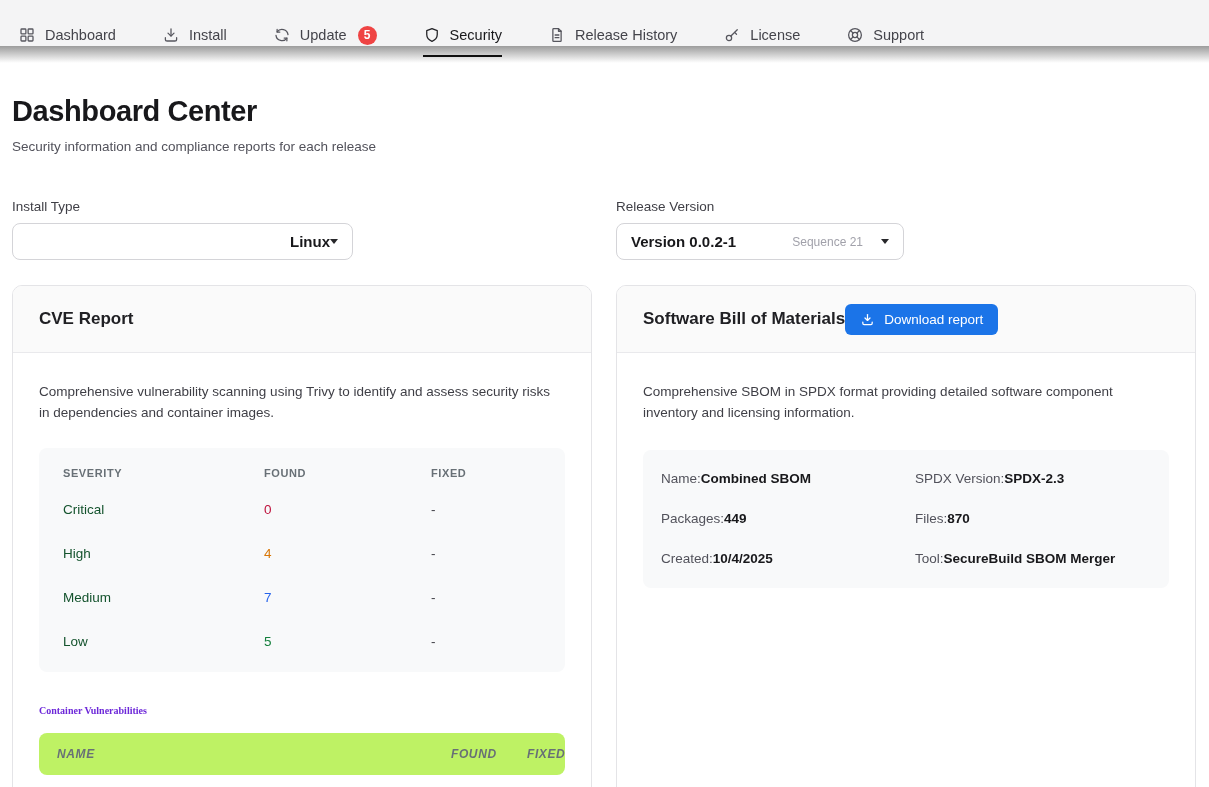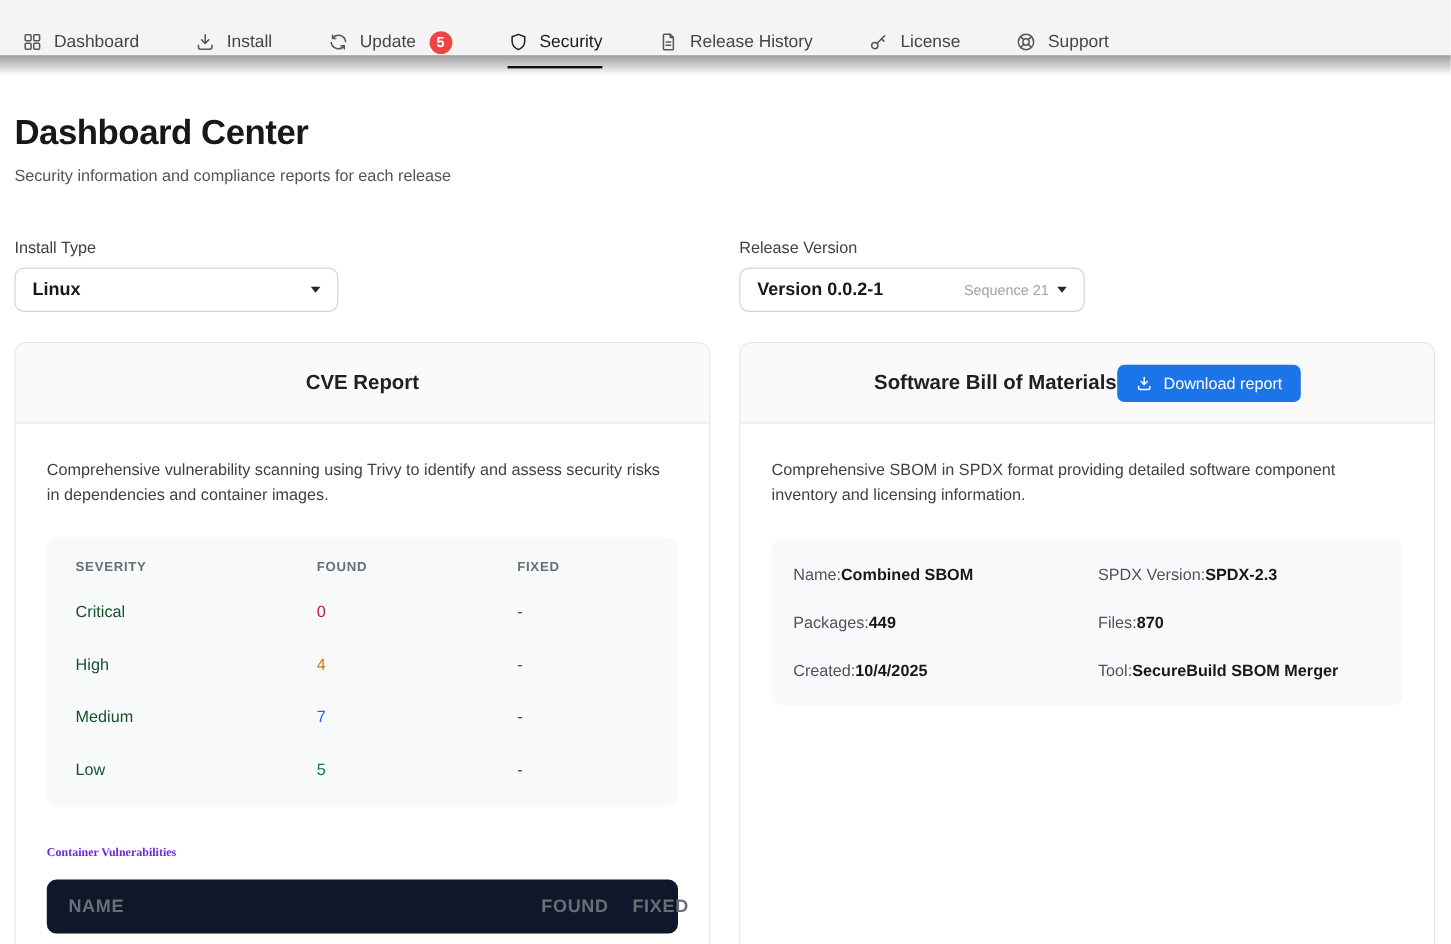--- a/index.html
+++ b/index.html
@@ -79,24 +79,24 @@
     height: 37px;
     background: #fff;
     border: 1px solid #d4d4d8;
     border-radius: 8px;
     display: flex;
     align-items: center;
     justify-content: space-between;
     padding: 0 14px;
     cursor: pointer;
   }
-  .select-box.install { width: 270px; }
+  .select-box.install { width: 341px; justify-content: flex-end; }
   .select-box.release { width: 288px; }
   .select-value { font-size: 15px; font-weight: 700; color: #18181b; }
-  .select-right { display: flex; align-items: center; gap: 7px; text-align: right; }
+  .select-right { display: flex; align-items: center; gap: 18px; text-align: right; }
   .select-seq { font-size: 12px; color: #a1a1aa; }
   .caret-down {
     width: 0; height: 0;
     border-left: 4.5px solid transparent;
     border-right: 4.5px solid transparent;
     border-top: 5.5px solid #27272a;
   }
   
   .cards {
     display: grid;
@@ -111,21 +111,21 @@
     background: #fff;
     overflow: hidden;
     height: 900px; 
   }
   .card-header {
     background: #fafafa;
     border-bottom: 1px solid #e9e9ec;
     height: 67px;
     display: flex;
     align-items: center;
-    justify-content: center;
+    justify-content: flex-start;
     padding: 0 26px;
   }
   .card-title { font-size: 17px; font-weight: 600; color: #202024; }
   .card-body { padding: 28px 26px; }
   .card-desc {
     font-size: 13.5px;
     color: #3f3f46;
     line-height: 1.58;
     max-width: 522px;
   }
@@ -152,29 +152,30 @@
     color: #687076;
   }
   .sev-name { color: #14532d; }
   .sev-found { font-weight: 500; }
   .sev-fixed { color: #3f3f46; }
   
   .container-section { margin-top: 33px; }
   .container-title { font-size: 10px; font-weight: 600; color: #6d28d9; font-family: Liberation Serif, serif; }
   .container-head {
     margin-top: 17px;
-    background: #0f172a;
+    background: #bef264;
     border-radius: 8px;
     display: grid;
     grid-template-columns: 394px 76px auto;
     padding: 14px 18px;
-    font-size: 15px;
+    font-size: 12px;
     font-weight: 700;
     letter-spacing: 0.6px;
     color: #687076;
+    font-style: italic;
   }
   
   .download-btn {
     display: flex;
     align-items: center;
     gap: 9px;
     border: none;
     color: #fff;
     font-family: "Liberation Sans", sans-serif;
     font-size: 13.5px;

